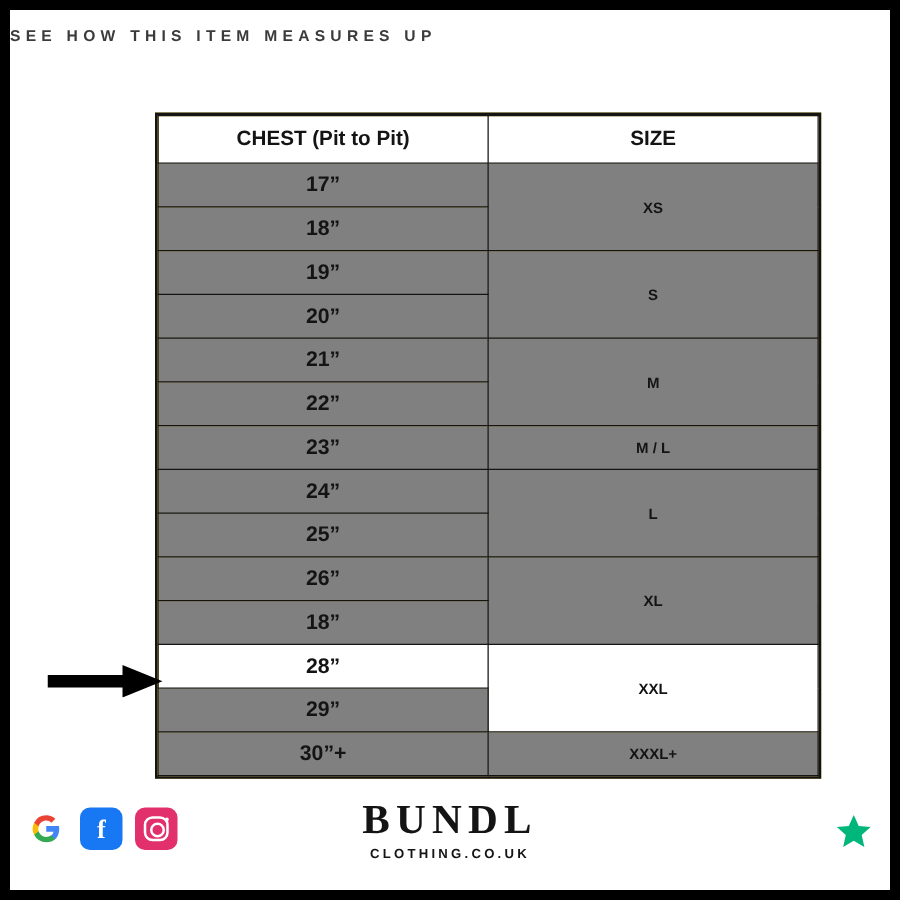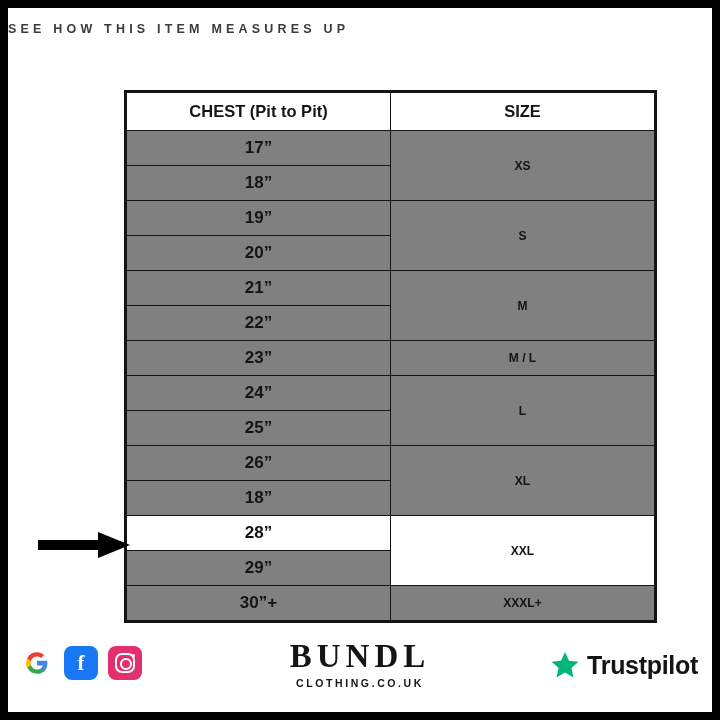--- a/index.html
+++ b/index.html
@@ -263,17 +263,16 @@
       <div class="name">BUNDL</div>
       <div class="url">CLOTHING.CO.UK</div>
     </div>
 
     <div class="trustpilot">
       <span class="star">
         <svg width="30" height="30" viewBox="0 0 24 24">
           <polygon points="12,1.6 15.2,8.6 22.8,9.3 17.1,14.4 18.8,22 12,18 5.2,22 6.9,14.4 1.2,9.3 8.8,8.6" fill="#00B67A"></polygon>
         </svg>
       </span>
-      <span class="tp-text">Trustpilot</span>
     </div>
 
   </div>
 </div>
 
 </body></html>

